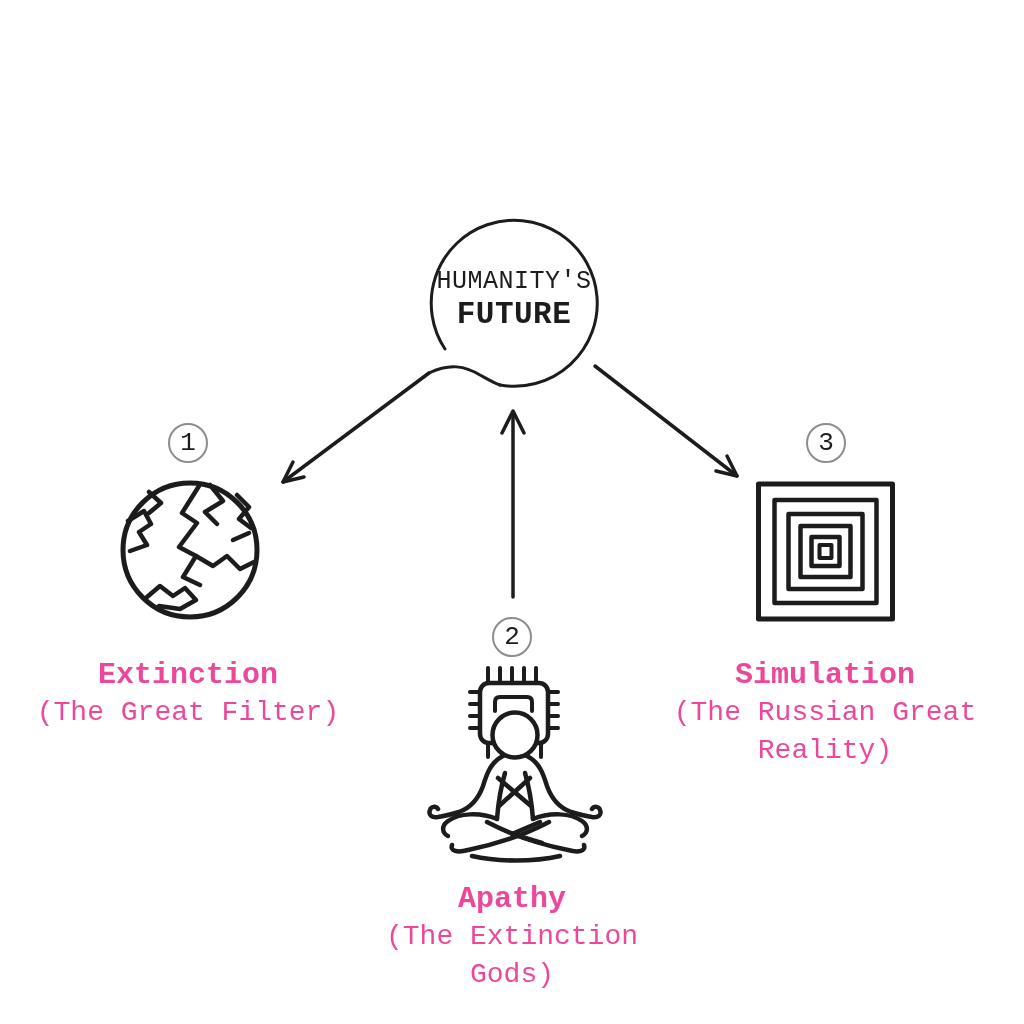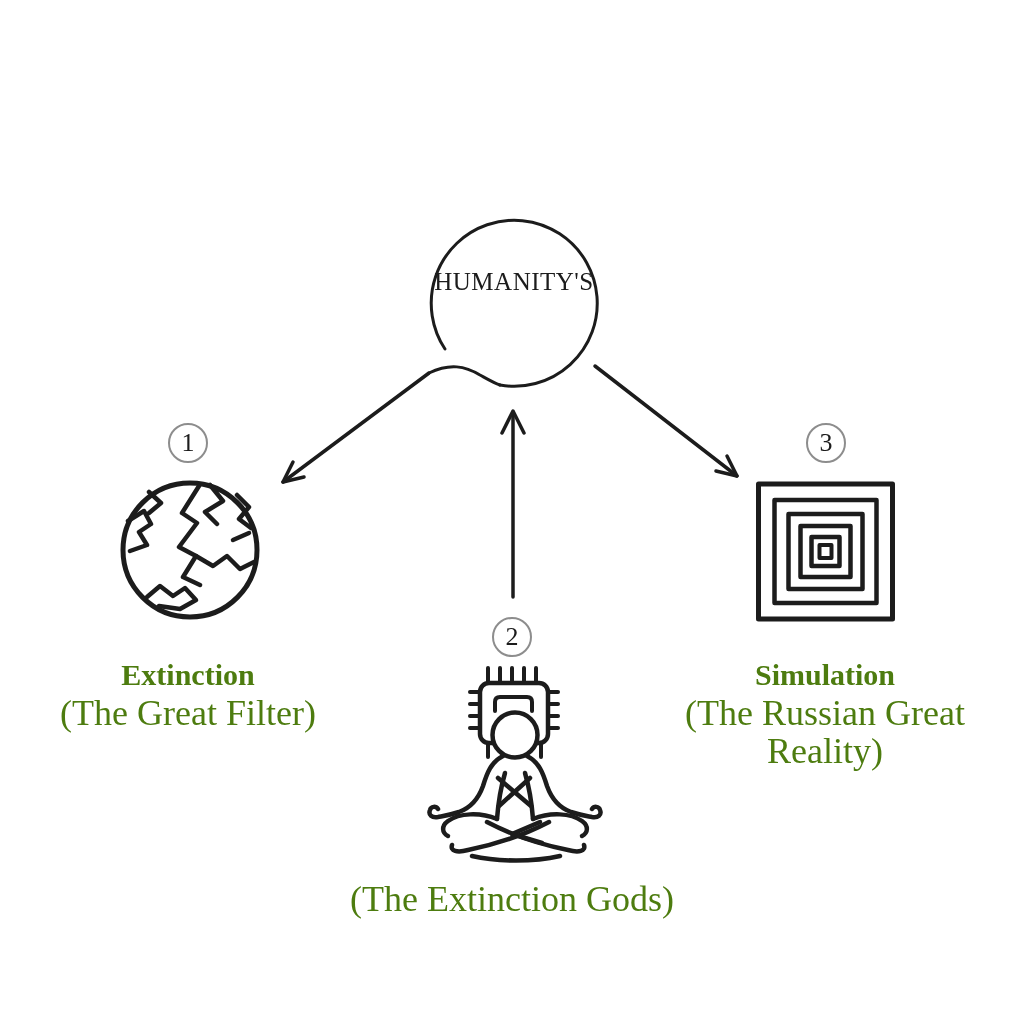--- a/index.html
+++ b/index.html
@@ -1,21 +1,21 @@
 <!DOCTYPE html>
 <html><head>
 <meta charset="utf-8">
 <style>
   html, body { margin: 0; padding: 0; background: #fff; }
   .canvas {
     position: relative;
     width: 1024px;
     height: 1024px;
     background: #ffffff;
-    font-family: Liberation Serif, serif;
+    font-family: Liberation Mono, monospace;
     color: #111111;
     overflow: hidden;
   }
   .diagram-svg { position: absolute; left: 0; top: 0; }
 
   .hub-label {
     position: absolute;
     left: 394px; top: 266px; width: 240px;
     text-align: center;
     color: #1c1c1c;
@@ -30,23 +30,23 @@
     border-radius: 50%;
     box-sizing: border-box;
     display: flex; align-items: center; justify-content: center;
     font-size: 26px; font-weight: 500; color: #1c1c1c;
     background: #ffffff;
   }
   #badge-1 { left: 168px; top: 423px; }
   #badge-2 { left: 492px; top: 617px; }
   #badge-3 { left: 806px; top: 423px; }
 
-  .node-label { position: absolute; text-align: center; color: #4d7c0f; }
+  .node-label { position: absolute; text-align: center; color: #ec4899; }
   .node-label .label   { font-size: 30px; font-weight: 700; line-height: 38px; }
-  .node-label .sublabel{ font-size: 36px; font-weight: 400; line-height: 38px; }
+  .node-label .sublabel{ font-size: 28px; font-weight: 400; line-height: 38px; }
   #label-extinction { left: 13px;  top: 656px; width: 350px; }
   #label-apathy     { left: 337px; top: 880px; width: 350px; }
   #label-simulation { left: 630px; top: 656px; width: 390px; text-align: center; }
 </style>
 </head>
 <body>
 
 <div class="canvas">
 
   <svg class="diagram-svg" width="1024" height="1024" viewBox="0 0 1024 1024">
@@ -127,31 +127,33 @@
         <rect x="788.5" y="514" width="74" height="75" stroke-width="4.5"></rect>
         <rect x="800.5" y="526" width="50" height="51" stroke-width="4.5"></rect>
         <rect x="811.5" y="537" width="28" height="29" stroke-width="4.5"></rect>
         <rect x="819.5" y="545" width="12" height="13" stroke-width="4"></rect>
       </g>
     </g>
   </svg>
 
   <div class="hub-label">
     <div class="hub-line1">HUMANITY'S</div>
+    <div class="hub-line2">FUTURE</div>
   </div>
 
   <div class="badge" id="badge-1">1</div>
   <div class="badge" id="badge-2">2</div>
   <div class="badge" id="badge-3">3</div>
 
   <div class="node-label" id="label-extinction">
     <div class="label">Extinction</div>
     <div class="sublabel">(The Great Filter)</div>
   </div>
   <div class="node-label" id="label-apathy">
+    <div class="label">Apathy</div>
     <div class="sublabel">(The Extinction Gods)</div>
   </div>
   <div class="node-label" id="label-simulation">
     <div class="label">Simulation</div>
     <div class="sublabel">(The Russian Great Reality)</div>
   </div>
 
 </div>
 
 </body></html>

